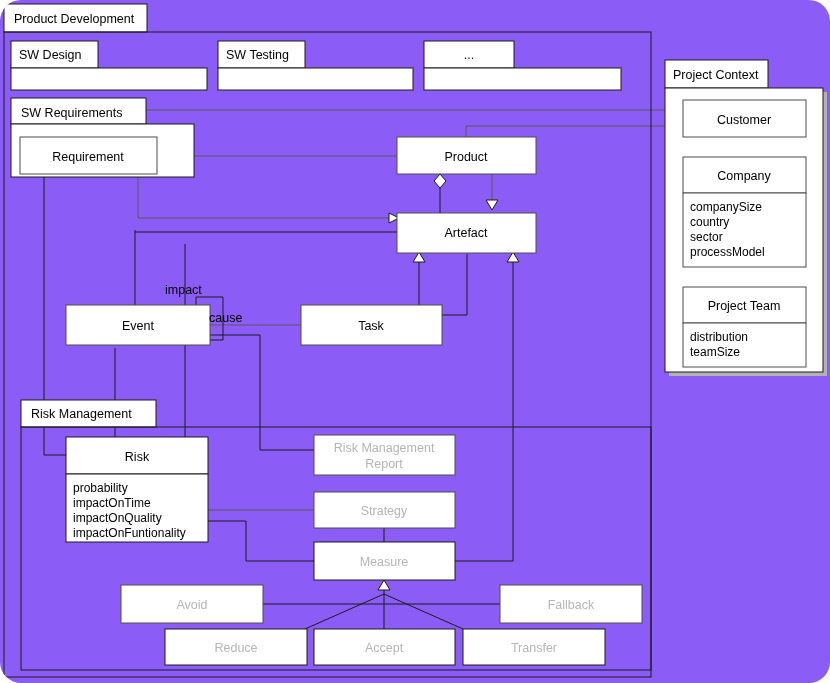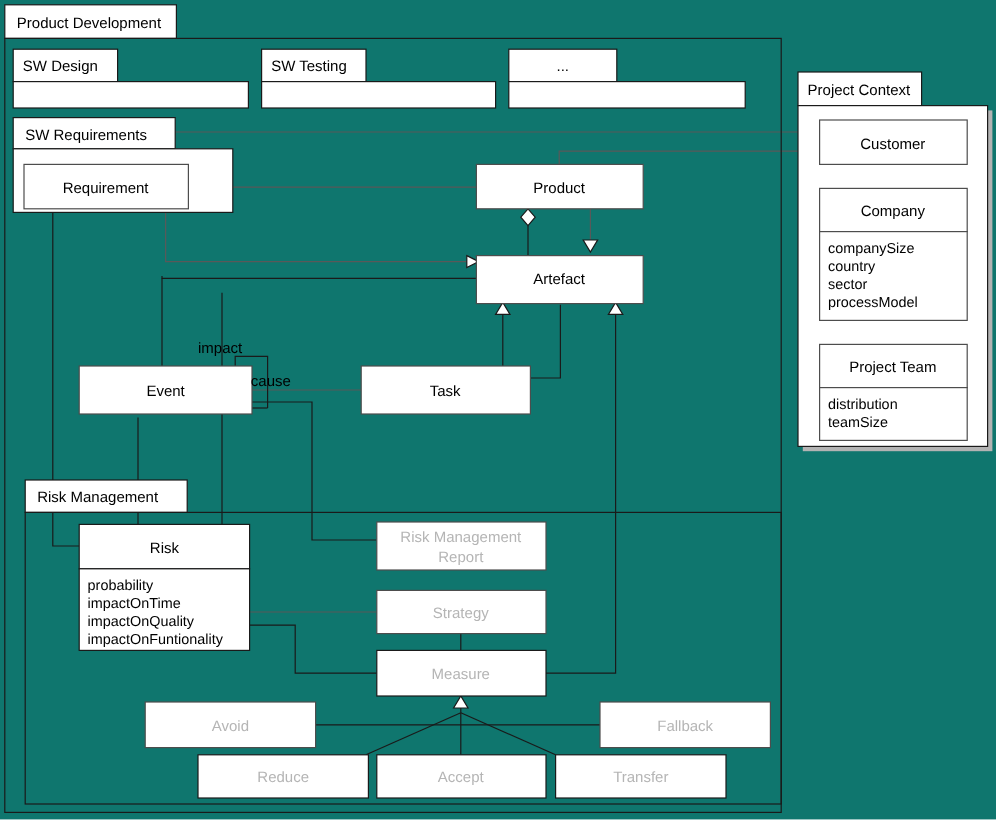--- a/index.html
+++ b/index.html
@@ -1,17 +1,17 @@
 <!DOCTYPE html>
 <html><head>
 <meta charset="utf-8">
 <style>
   html,body{margin:0;padding:0;background:#ffffff;}
   body{font-family:"Liberation Sans", sans-serif;}
-  #stage{position:relative;width:830px;height:683px;background:#0f766e;overflow:hidden;}
+  #stage{position:relative;width:830px;height:683px;background:#8b5cf6;overflow:hidden;border-radius:21px;}
   svg{display:block;}
   .cls-box{fill:#ffffff;stroke:#4d4d4d;stroke-width:1;}
   .cls-box-dark{fill:#ffffff;stroke:#1a1a1a;stroke-width:1;}
   .frame-dark{fill:none;stroke:#1a1a1a;stroke-width:1;}
   .ln{stroke:#1a1a1a;stroke-width:1;fill:none;}
   .ln-g{stroke:#595959;stroke-width:1;fill:none;}
   .shadow{fill:#b3b3b3;}
   .lbl{font-family:"Liberation Sans", sans-serif;font-size:12.5px;fill:#000;}
   .lbl-c{text-anchor:middle;}
   .lbl-dim{fill:#b5b5b5;}

